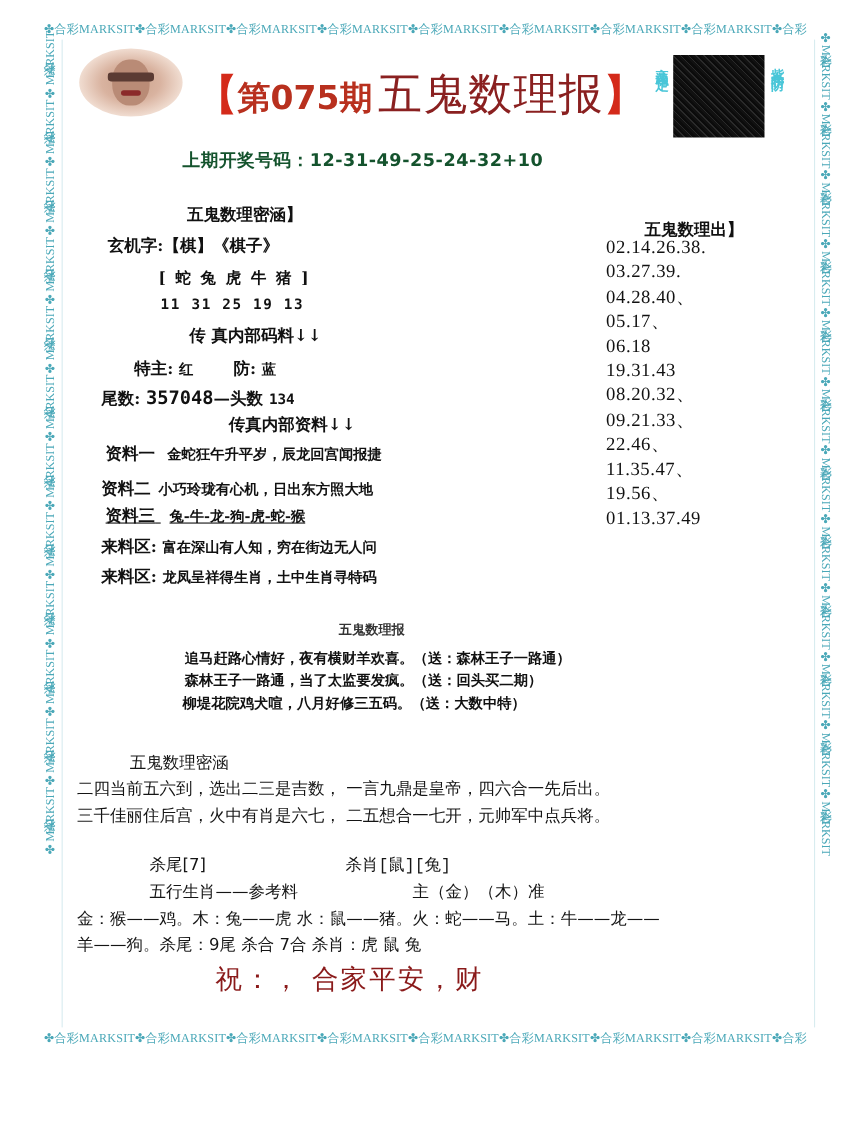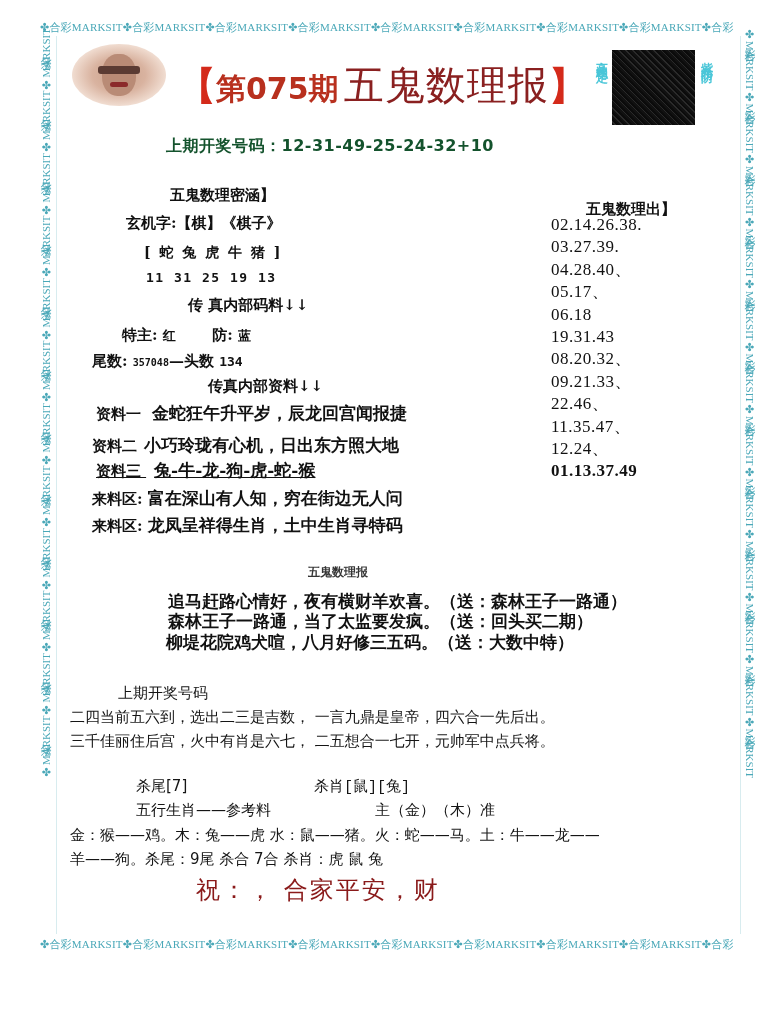--- a/index.html
+++ b/index.html
@@ -30,21 +30,21 @@
   .qr { position:absolute; left:612px; top:50px; width:83px; height:75px;
         background:repeating-linear-gradient(45deg,#111 0 2px,#2a2a2a 2px 3px,#0b0b0b 3px 5px); }
   .qr-label { position:absolute; writing-mode:vertical-rl; color:#49c6d8; font-size:12px; font-weight:bold;
               letter-spacing:3px; font-family:"DejaVu Sans", sans-serif; }
   .result-line { color:#14532d; font-size:16px; font-weight:bold; font-family:"DejaVu Sans", sans-serif; letter-spacing:0.5px; }
   .h-sec { font-size:15px; font-weight:bold; }
   .t15 { font-size:15px; font-weight:bold; }
   .t14 { font-size:14px; font-weight:bold; }
   .t13 { font-size:13px; font-weight:bold; font-family:"DejaVu Sans Mono", monospace; letter-spacing:1.5px; }
   .num { font-size:17px; font-family:"Liberation Serif", serif; letter-spacing:0.5px; }
-  .poem2 { font-size:17px; font-weight:bold; }
+  .poem2 { font-size:13px; font-weight:bold; }
   .sans { font-family:"DejaVu Sans", sans-serif; font-size:15px; color:#151515; }
   .blessing { color:#8a1a1a; font-size:24px; font-family:"DejaVu Serif", serif; letter-spacing:2px; }
   .faded { opacity:0.85; }
 </style>
 </head>
 <body>
 
 <div class="border-top"><span id="wm-top">✤合彩MARKSIT✤合彩MARKSIT✤合彩MARKSIT✤合彩MARKSIT✤合彩MARKSIT✤合彩MARKSIT✤合彩MARKSIT✤合彩MARKSIT✤合彩MARKSIT✤合彩MARKSIT✤合彩MARKSIT✤合彩MARKSIT</span></div>
 <div class="border-bottom"><span id="wm-bottom">✤合彩MARKSIT✤合彩MARKSIT✤合彩MARKSIT✤合彩MARKSIT✤合彩MARKSIT✤合彩MARKSIT✤合彩MARKSIT✤合彩MARKSIT✤合彩MARKSIT✤合彩MARKSIT✤合彩MARKSIT✤合彩MARKSIT</span></div>
 <div class="border-left">
@@ -69,36 +69,36 @@
 
 <div class="qr-label" style="left:593px;top:52px;">高速稳定</div>
 <div class="qr"></div>
 <div class="qr-label" style="left:698px;top:52px;">紫光防防</div>
 
 <div class="abs result-line" style="left:166px;top:136px;">
   <span>上期开奖号码：</span><span>12-31-49-25-24-32+10</span>
 </div>
 
 <div class="abs h-sec" style="left:170px;top:186px;">五鬼数理密涵】</div>
-<div class="abs t15" style="left:98px;top:214px;margin-left:28px;">
+<div class="abs t15" style="left:98px;top:214px;">
   <span>玄机字:</span><span>【棋】《棋子》</span>
 </div>
 <div class="abs t14" style="left:144px;top:244px;letter-spacing:2px;">[  蛇 兔 虎 牛 猪  ]</div>
 <div class="abs t13" style="left:146px;top:270px;">11  31  25  19  13</div>
-<div class="abs t15" style="left:188px;top:296px;">传 真内部码料↓↓</div>
+<div class="abs t15" style="left:172px;top:296px;">传 真内部码料↓↓</div>
 <div class="abs t15" style="left:122px;top:326px;">
   <span>特主:</span>
   <span style="font-size:13px;">红</span>
   <span style="display:inline-block;width:26px;"></span>
   <span>防:</span>
   <span style="font-size:13px;">蓝</span>
 </div>
 <div class="abs t15" style="left:92px;top:352px;">
   <span>尾数:</span>
-  <span style="font-family:'DejaVu Sans Mono',monospace;font-size:10px;">357048</span><span>—头数</span>
+  <span style="font-family:'DejaVu Sans Mono',monospace;font-size:17px;">357048</span><span>—头数</span>
   <span style="font-family:'DejaVu Sans Mono',monospace;font-size:13px;">134</span>
 </div>
 <div class="abs t15" style="left:208px;top:377px;">传真内部资料↓↓</div>
 
 <div class="abs" style="left:96px;top:402px;">
   <span class="t15">资料一</span>
   <span class="poem2" style="margin-left:6px;">金蛇狂午升平岁，辰龙回宫闻报捷</span>
 </div>
 <div class="abs" style="left:92px;top:434px;">
   <span class="t15">资料二</span>
@@ -122,30 +122,30 @@
   <div class="num" style="line-height:22.4px;">02.14.26.38.</div>
   <div class="num" style="line-height:22.4px;">03.27.39.</div>
   <div class="num" style="line-height:22.4px;">04.28.40、</div>
   <div class="num" style="line-height:22.4px;">05.17、</div>
   <div class="num" style="line-height:22.4px;">06.18</div>
   <div class="num" style="line-height:22.4px;">19.31.43</div>
   <div class="num" style="line-height:22.4px;">08.20.32、</div>
   <div class="num" style="line-height:22.4px;">09.21.33、</div>
   <div class="num" style="line-height:22.4px;">22.46、</div>
   <div class="num" style="line-height:22.4px;">11.35.47、</div>
-  <div class="num" style="line-height:22.4px;">12.24、</div>
-  <div class="num" style="line-height:22.4px;font-weight:bold;">01.13.37.49</div>
+  <div class="num" style="line-height:22.4px;">19.56、</div>
+  <div class="num" style="line-height:22.4px;">01.13.37.49</div>
 </div>
 
 <div class="abs faded" style="left:308px;top:564px;font-size:12px;font-weight:bold;">五鬼数理报</div>
 <div class="abs poem2" style="left:168px;top:590px;">追马赶路心情好，夜有横财羊欢喜。（送：森林王子一路通）</div>
 <div class="abs poem2" style="left:168px;top:610px;">森林王子一路通，当了太监要发疯。（送：回头买二期）</div>
 <div class="abs poem2" style="left:166px;top:631px;">柳堤花院鸡犬喧，八月好修三五码。（送：大数中特）</div>
 
-<div class="abs sans" style="left:118px;top:684px;">上期开奖号码</div>
+<div class="abs sans" style="left:118px;top:684px;">五鬼数理密涵</div>
 <div class="abs sans" style="left:70px;top:708px;">二四当前五六到，选出二三是吉数，  一言九鼎是皇帝，四六合一先后出。</div>
 <div class="abs sans" style="left:70px;top:732px;">三千佳丽住后宫，火中有肖是六七，  二五想合一七开，元帅军中点兵将。</div>
 
 <div class="abs sans" style="left:136px;top:777px;">杀尾[7]</div>
 <div class="abs sans" style="left:314px;top:777px;font-family:Liberation Mono, monospace;">杀肖[鼠][兔]</div>
 <div class="abs sans" style="left:136px;top:801px;">五行生肖——参考料</div>
 <div class="abs sans" style="left:375px;top:801px;">主（金）（木）准</div>
 <div class="abs sans" style="left:70px;top:826px;">金：猴——鸡。木：兔——虎 水：鼠——猪。火：蛇——马。土：牛——龙——</div>
 <div class="abs sans" style="left:70px;top:850px;">羊——狗。杀尾：9尾 杀合 7合 杀肖：虎 鼠 兔</div>
 

